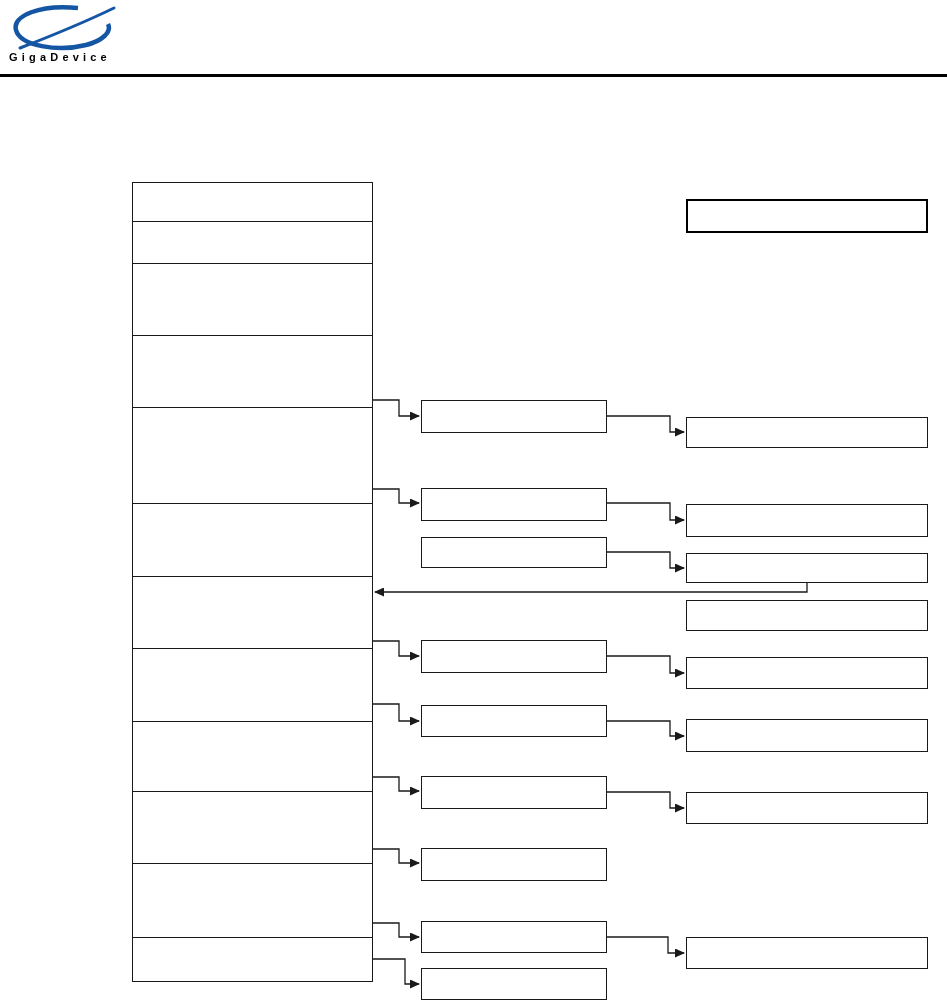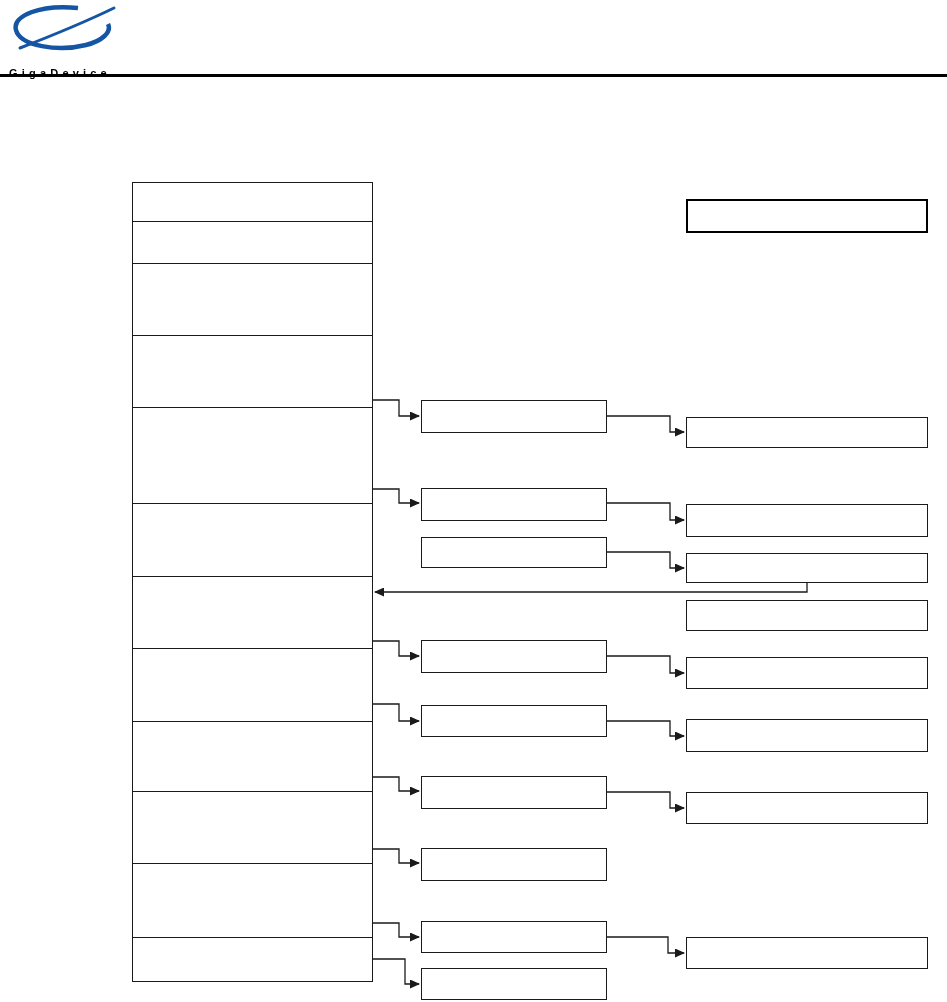--- a/index.html
+++ b/index.html
@@ -1,20 +1,20 @@
 <!DOCTYPE html>
 <html><head>
 <meta charset="utf-8">
 <style>
   html,body{margin:0;padding:0;background:#ffffff;}
   .page{position:relative;width:947px;height:1002px;background:#ffffff;
         font-family:"Liberation Sans",sans-serif;overflow:hidden;}
   .logo-svg{position:absolute;left:6px;top:2px;}
   .brand{position:absolute;left:9px;top:51px;font-size:11px;font-weight:bold;
-         letter-spacing:4.2px;color:#000;white-space:nowrap;margin-top:16px;}
+         letter-spacing:4.2px;color:#000;white-space:nowrap;}
   .header-rule{position:absolute;left:0;top:74px;width:947px;height:3px;background:#000;}
   #diagram-layer{position:absolute;left:0;top:0;width:947px;height:1002px;}
   .box{position:absolute;background:#ffffff;border:1px solid #1a1a1a;box-sizing:border-box;}
   .box.col{border-width:1.5px;}
   .box.thick{border-width:2px;border-color:#000;}
   .hline{position:absolute;height:1px;background:#1a1a1a;}
   #connector-svg{position:absolute;left:0;top:0;pointer-events:none;}
   .conn{fill:none;stroke:#1a1a1a;stroke-width:1.3;}
 </style>
 </head>

